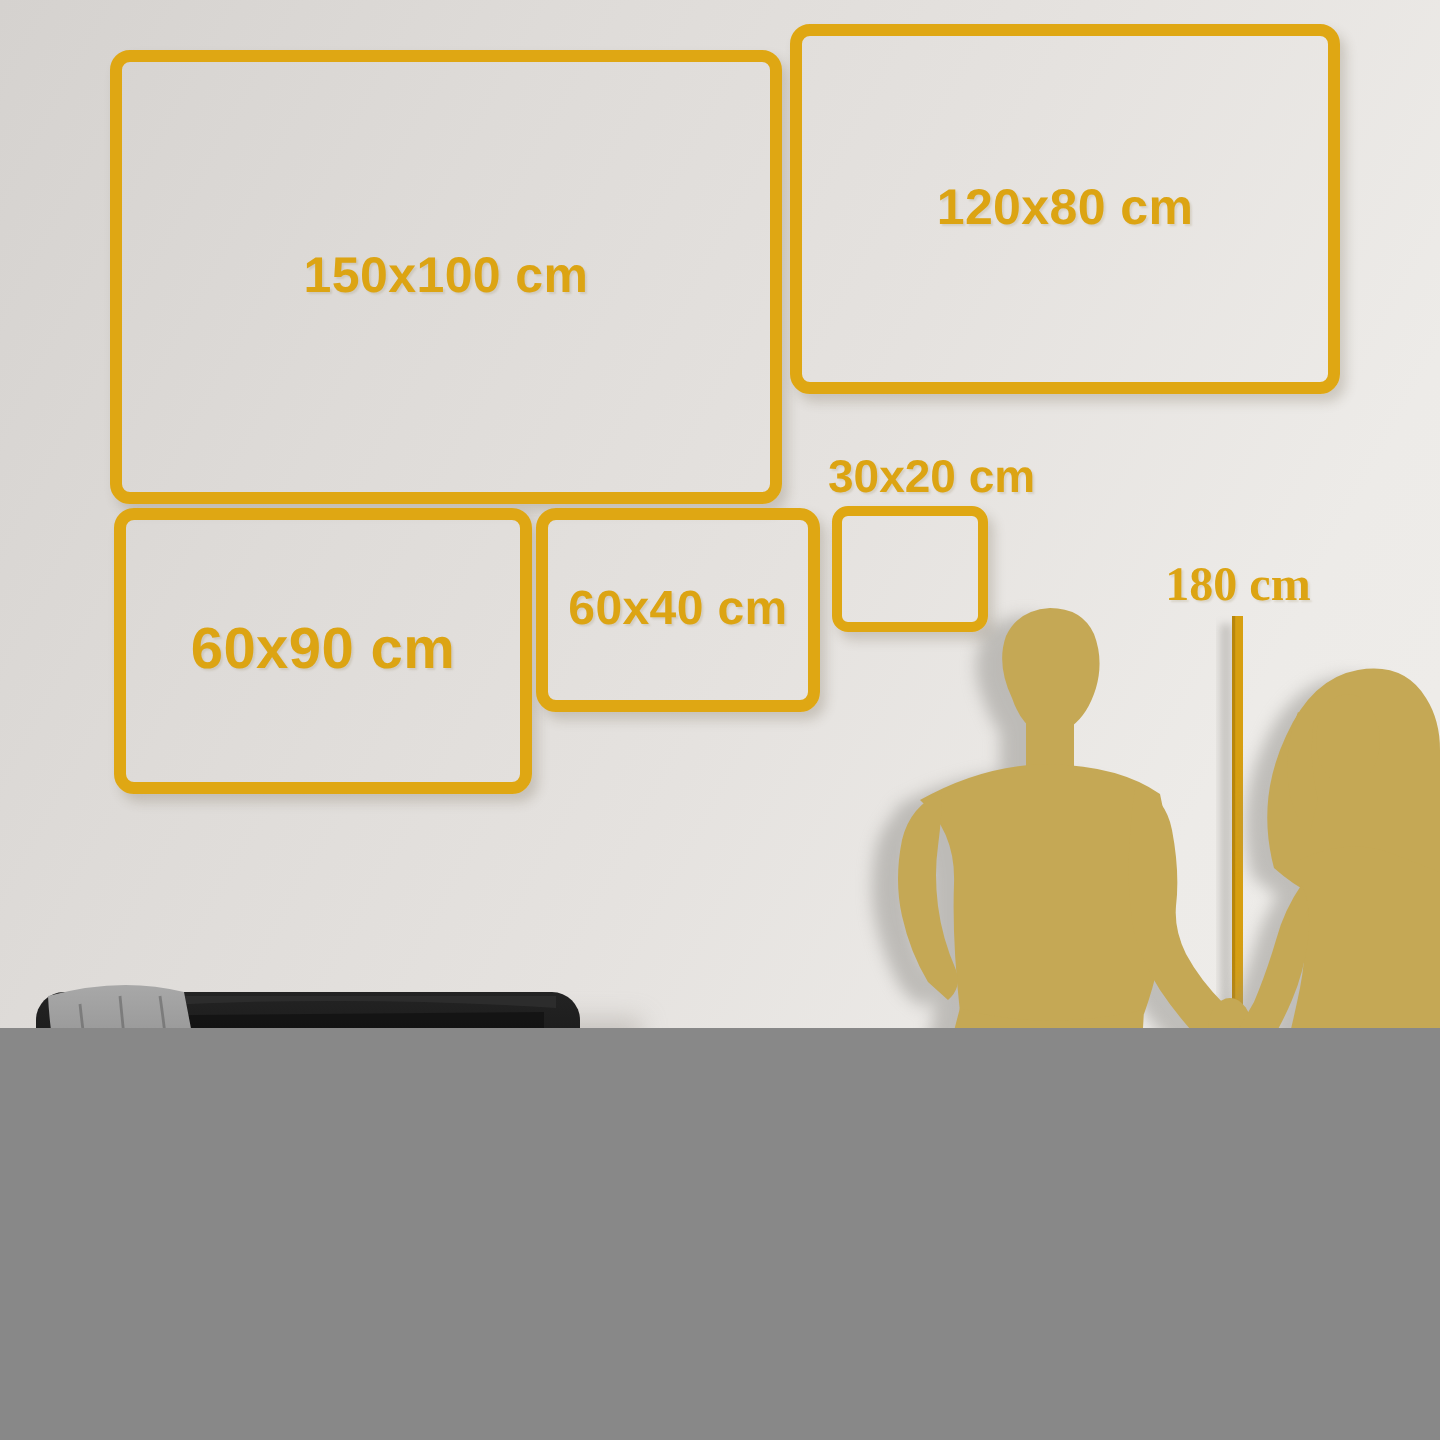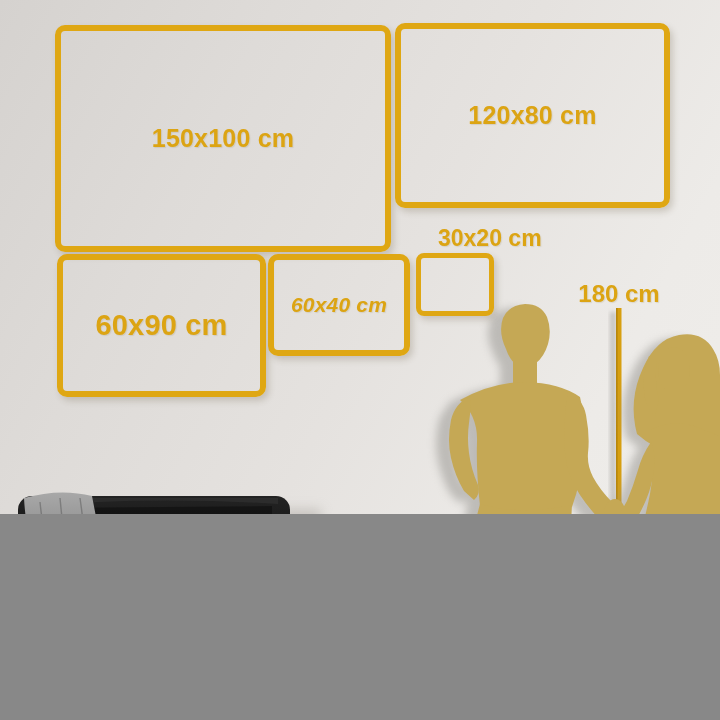--- a/index.html
+++ b/index.html
@@ -211,30 +211,30 @@
       </g>
     <g>
         <use href="#woman-g" style="color:#c5a855"></use>
       </g>
   </svg>
 
   <div class="gold-frame" style="left:55px;top:25px;width:324px;height:215px;">
     <span class="frame-label" style="font-size:25px;">150x100 cm</span>
   </div>
 
-  <div class="gold-frame" style="left:395px;top:23px;width:263px;height:173px;">
+  <div class="gold-frame" style="left:395px;top:12px;width:263px;height:173px;">
     <span class="frame-label" style="font-size:25px;">120x80 cm</span>
   </div>
 
   <div class="gold-frame" style="left:57px;top:254px;width:197px;height:131px;">
     <span class="frame-label" style="font-size:29px;">60x90 cm</span>
   </div>
 
   <div class="gold-frame" style="left:268px;top:254px;width:130px;height:90px;">
-    <span class="frame-label" style="font-size:21px;font-style:italic;">60x40 cm</span>
-  </div>
-
-  <div class="floating-label" style="left:414px;top:225px;font-size:23px;margin-left:24px;">30x20 cm</div>
+    <span class="frame-label" style="font-size:24px;">60x40 cm</span>
+  </div>
+
+  <div class="floating-label" style="left:414px;top:225px;font-size:23px;">30x20 cm</div>
   <div class="gold-frame" style="left:416px;top:253px;width:68px;height:53px;border-width:5px;border-radius:8px;"></div>
 
-  <div class="floating-label" style="left:569px;top:280px;width:100px;text-align:center;font-size:24px;">180 cm</div>
+  <div class="floating-label" style="left:569px;top:280px;width:100px;text-align:center;font-size:24px;font-family:Liberation Serif, serif;">180 cm</div>
 
 </div>
 
 </body></html>

